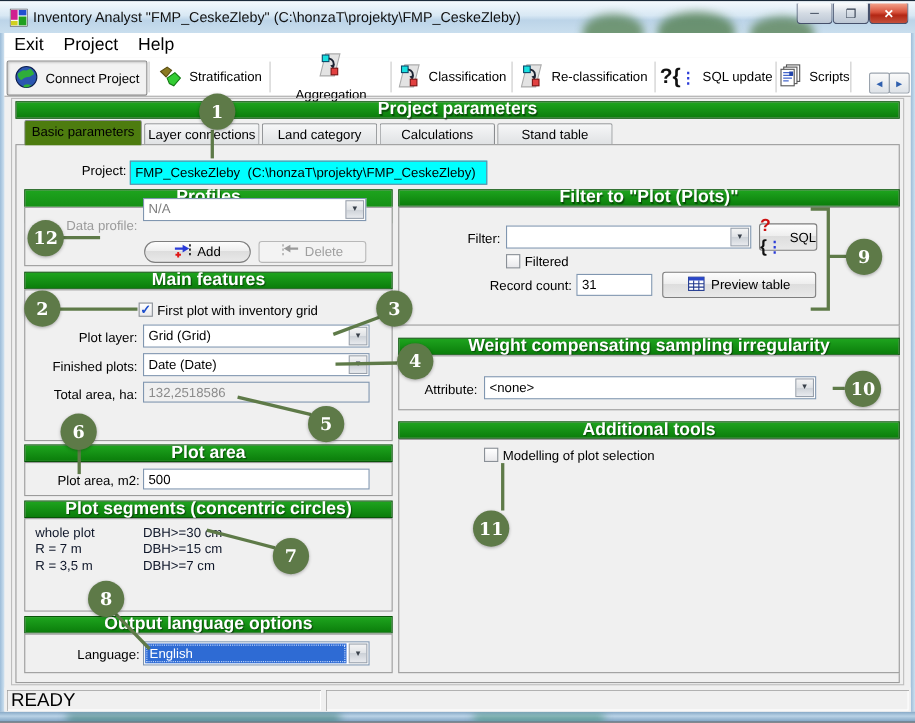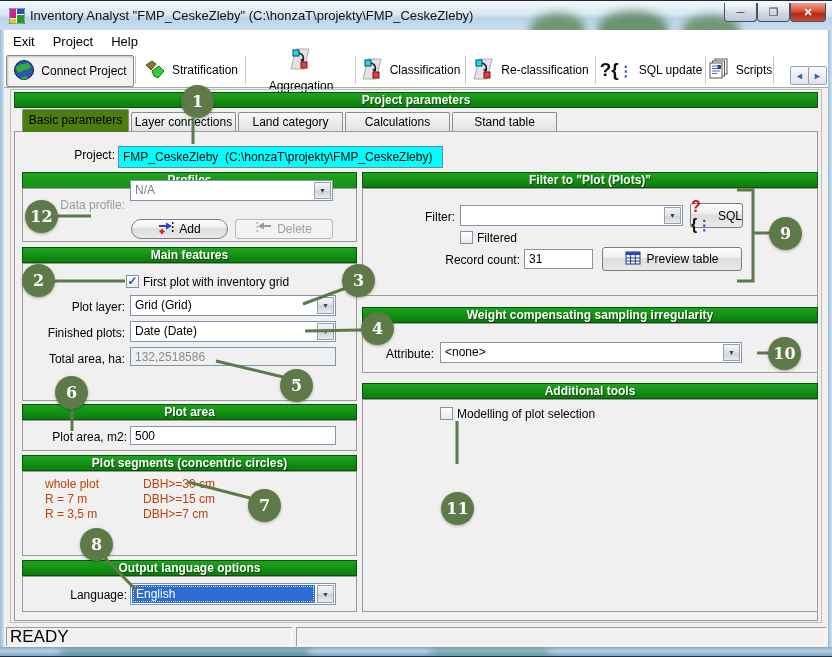--- a/index.html
+++ b/index.html
@@ -15,38 +15,38 @@
   .framebottom{position:absolute;left:0;top:647px;width:832px;height:10px;overflow:hidden;
     background:linear-gradient(#86a8c6,#b9d2e6 45%,#7fa3c2);border-bottom:1px solid #20303f;box-sizing:border-box;}
   .title-text{position:absolute;left:30px;top:7px;font-size:13px;color:#111;white-space:nowrap;}
   .winbtn{position:absolute;top:2px;height:19px;border:1px solid #45506b;border-top:none;
     border-radius:0 0 4px 4px;display:flex;align-items:center;justify-content:center;
     font-size:11px;color:#2e3a4c;background:linear-gradient(#fbfcfd,#d4dbe4 50%,#bcc7d4);box-sizing:border-box;}
   .winbtn.close{background:linear-gradient(#f3a38c,#d8523c 45%,#b32714 60%,#c4503c);color:#fff;font-weight:bold;}
   
   .menubar{position:absolute;left:4px;top:30px;width:824px;height:22px;background:#fff;
     border-bottom:1px solid #e3e3e3;display:flex;align-items:center;}
-  .menuitem{padding:3px 9px;font-size:13px;color:#000;}
+  .menuitem{padding:3px 9px;font-size:16px;color:#000;}
   .toolbar{position:absolute;left:4px;top:52px;width:824px;height:36px;background:#fff;
     border-bottom:1px solid #a9a9a9;box-sizing:border-box;}
   .tbtn{position:absolute;top:3px;height:30px;display:flex;align-items:center;justify-content:center;
     gap:6px;font-size:12px;color:#000;}
   .tbtn.active{border:1px solid #8a8a8a;border-radius:2px;background:#f2f2f2;
     box-shadow:inset 1px 1px 2px rgba(0,0,0,.18);}
   .sep{position:absolute;top:4px;height:28px;width:1px;background:#c9c9c9;}
   .navbtn{position:absolute;top:66px;width:17px;height:17px;border:1px solid #9aa3ad;border-radius:2px;
     background:linear-gradient(#fafafa,#dfe3e8);color:#2f5fae;font-size:9px;
     display:flex;align-items:center;justify-content:center;}
   .sqlglyph{font-weight:bold;font-size:19px;letter-spacing:0;color:#111;line-height:18px;}
   .sqlglyph .dots{color:#2a3bd8;font-size:14px;}
   
   .panelborder{position:absolute;border:1px solid #bdbdbd;box-sizing:border-box;}
   .page{position:absolute;border:1px solid #9b9b9b;background:#f0f0f0;box-sizing:border-box;}
   .ghdr{position:absolute;background:linear-gradient(#1ea41e,#0b7d0b);border:1px solid #075507;
-    color:#fff;font-weight:bold;font-size:12px;text-align:center;line-height:14px;
+    color:#fff;font-weight:bold;font-size:16px;text-align:center;line-height:14px;
     text-shadow:1px 1px 1px rgba(0,0,0,.45);box-sizing:border-box;}
   .gbody{position:absolute;border:1px solid #9b9b9b;background:#f0f0f0;box-sizing:border-box;}
   .tab{position:absolute;border:1px solid #898c8f;border-bottom:none;border-radius:2px 2px 0 0;
     background:linear-gradient(#f6f7f8,#e0e2e4);font-size:12px;text-align:center;box-sizing:border-box;}
   .tab.active{background:#4d7c0f;z-index:6;}
   .lbl{position:absolute;font-size:12px;color:#000;text-align:right;white-space:nowrap;}
   .lbl.left{text-align:left;}
   .lbl.dis{color:#9b9b9b;}
   .combo{position:absolute;background:#fff;border:1px solid #8096b0;display:flex;box-sizing:border-box;}
   .combo .val{flex:1;font-size:12px;padding:2px 0 0 4px;white-space:pre;overflow:hidden;color:#000;}
@@ -59,21 +59,21 @@
     padding:2px 0 0 4px;white-space:pre;box-sizing:border-box;color:#000;}
   .tbox.dis{background:#f0f0f0;color:#8b8b8b;}
   .tbox.hl{background:#00ffff;border-color:#6d87a2;}
   .btn{position:absolute;border:1px solid #7e7e7e;border-radius:3px;font-size:12px;color:#000;
     background:linear-gradient(#fdfdfd,#eeeeee 45%,#dddddd 46%,#e9e9e9);
     display:flex;align-items:center;justify-content:center;gap:5px;box-sizing:border-box;}
   .btn.dis{border-color:#b8b8b8;color:#9f9f9f;background:#f3f3f3;}
   .cb{position:absolute;width:13px;height:13px;background:linear-gradient(#fff,#e9e9ec);
     border:1px solid #8a9097;box-sizing:border-box;font-size:12px;line-height:10px;text-align:center;
     color:#1d4ecc;font-weight:bold;}
-  .segtext{position:absolute;font-size:12px;color:#c2410c;white-space:nowrap;margin-left:13px;}
+  .segtext{position:absolute;font-size:12px;color:#0f172a;white-space:nowrap;}
   
   .statusbar{position:absolute;left:4px;top:625px;width:824px;height:22px;background:#f0f0f0;}
   .statuspanel{position:absolute;top:2px;height:19px;background:#f0f0f0;
     box-shadow:inset 1px 1px 0 #9c9c9c, inset -1px -1px 0 #ffffff;font-size:17px;
     display:flex;align-items:center;padding-left:4px;box-sizing:border-box;}
   
   .callout{position:absolute;width:33px;height:33px;border-radius:50%;background:#5e7a48;color:#fff;
     font-family:"DejaVu Serif",serif;font-weight:bold;font-size:16px;
     display:flex;align-items:center;justify-content:center;z-index:50;
     box-shadow:0 1px 3px rgba(0,0,0,.30);}
@@ -340,16 +340,16 @@
   <div class="callout" style="left:181px;top:85px;">1</div>
   <div class="callout" style="left:22px;top:264px;">2</div>
   <div class="callout" style="left:342px;top:264px;">3</div>
   <div class="callout" style="left:361px;top:312px;">4</div>
   <div class="callout" style="left:280px;top:369px;">5</div>
   <div class="callout" style="left:55px;top:376px;">6</div>
   <div class="callout" style="left:248px;top:489px;">7</div>
   <div class="callout" style="left:80px;top:528px;">8</div>
   <div class="callout" style="left:769px;top:217px;">9</div>
   <div class="callout" style="left:768px;top:337px;">10</div>
-  <div class="callout" style="left:441px;top:464px;margin-top:28px;">11</div>
+  <div class="callout" style="left:430px;top:464px;">11</div>
   <div class="callout" style="left:25px;top:200px;">12</div>
 
 </div>
 
 </body></html>

